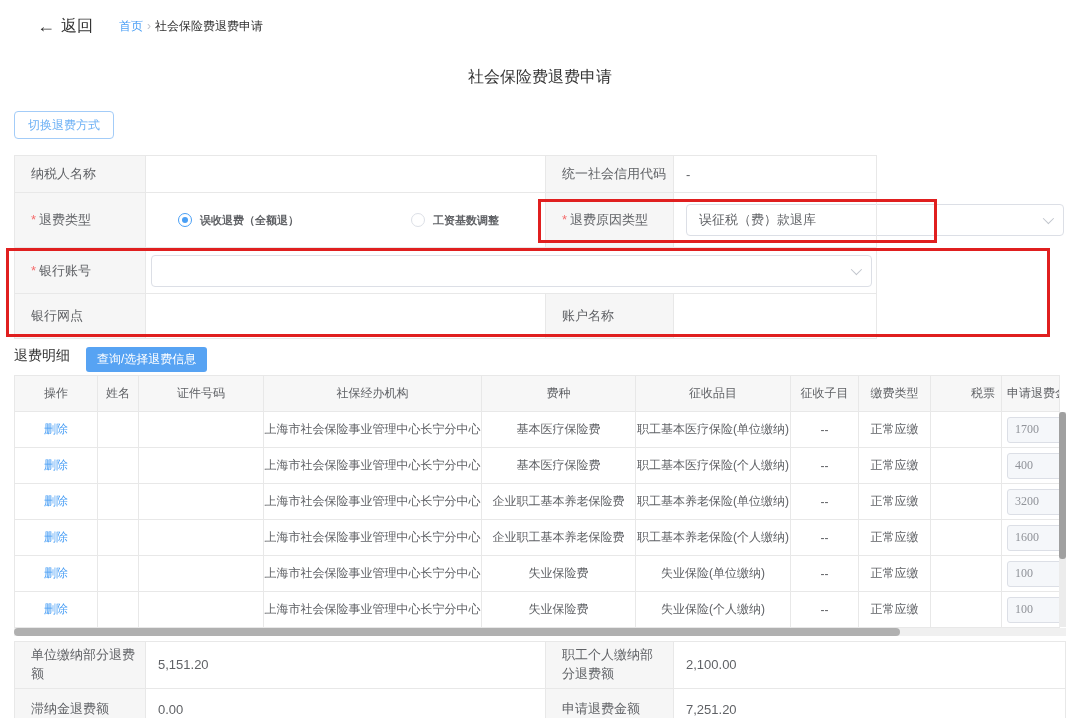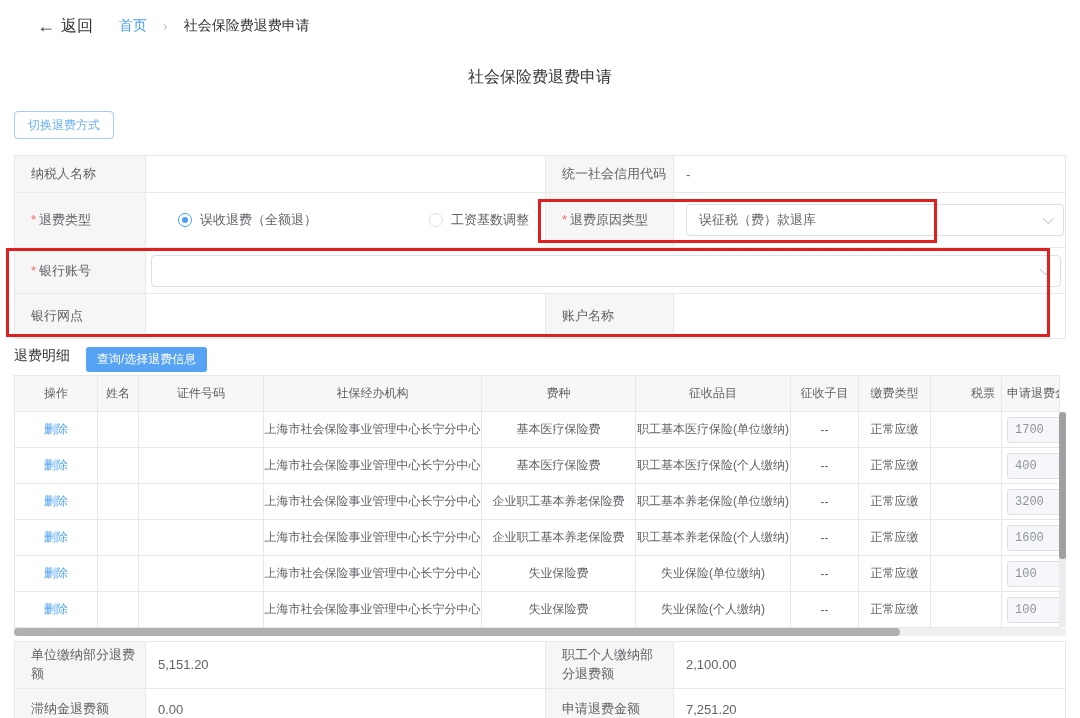--- a/index.html
+++ b/index.html
@@ -5,46 +5,46 @@
   * { margin:0; padding:0; box-sizing:border-box; }
   body { background:#fff; }
   .page {
     position:relative; width:1080px; height:718px; overflow:hidden;
     background:#fff; font-family:"Liberation Sans", sans-serif; color:#606266;
   }
   
   .topbar { padding:15px 0 0 37px; height:37px; display:flex; align-items:center; gap:26px; }
   .back { display:flex; align-items:center; gap:6px; color:#333; font-size:16px; cursor:pointer; }
   .back .arrow { font-size:18px; line-height:1; }
-  .crumbs { display:flex; align-items:center; gap:16px; font-size:14px; }
+  .crumbs { display:flex; align-items:center; gap:4px; font-size:12px; }
   .crumb-home { color:#4a9ff5; cursor:pointer; }
   .crumb-sep { color:#c0c4cc; }
   .crumb-cur { color:#333; }
   
   .page-title { margin-top:30px; text-align:center; font-size:16px; color:#333; font-weight:500; height:22px; }
   
   .switch-btn {
     margin:22px 0 0 14px; height:28px; padding:0 13px; background:#fff;
     border:1px solid #a3ccf8; border-radius:4px; color:#6db1f5; font-size:12px;
     font-family:inherit; cursor:pointer; display:inline-flex; align-items:center;
   }
   
   .form-table {
-    width:1052px; margin:16px 16px 0 14px; border-collapse:collapse; table-layout:fixed;
+    width:863px; margin:16px 16px 0 14px; border-collapse:collapse; table-layout:fixed;
     font-size:13px;
   }
   .form-table td { border:1px solid #e8e8e8; vertical-align:middle; }
   .form-table .lbl { background:#f6f6f6; color:#606266; padding-left:16px; }
   .form-table .val { background:#fff; padding-left:12px; color:#606266; }
   .row-h37 { height:37px; } .row-h55 { height:55px; } .row-h46 { height:46px; } .row-h45 { height:45px;padding-left:12px; }
   .req::before { content:"*"; color:#f56c6c; margin-right:3px; }
   .dash-val { padding-left:70px; }
   
   .radio-group { display:flex; align-items:center; padding-left:20px; gap:112px; }
-  .radio-opt { display:flex; align-items:center; gap:8px; cursor:pointer; font-size:13px; color:#606266; }
+  .radio-opt { display:flex; align-items:center; gap:8px; cursor:pointer; font-size:11px; color:#606266;font-weight:bold; }
   .radio-circle { width:14px; height:14px; border-radius:50%; border:1px solid #dcdfe6; background:#fff; position:relative; flex:none; }
   .radio-opt.selected .radio-circle { border-color:#4a9ff5; }
   .radio-opt.selected .radio-circle::after {
     content:""; position:absolute; left:3px; top:3px; width:6px; height:6px; border-radius:50%; background:#4a9ff5;
   }
   
   .select-box {
     height:32px; border:1px solid #dcdfe6; border-radius:4px; background:#fff;
     display:flex; align-items:center; justify-content:space-between; padding:0 12px;
     color:#606266; font-size:13px; cursor:pointer;
@@ -68,21 +68,21 @@
   }
   .detail-table td {
     height:36px; border:1px solid #e8e8e8; text-align:center; color:#606266;
     overflow:hidden; white-space:nowrap; background:#fff;
   }
   .detail-table th:nth-child(9), .detail-table td:nth-child(9) { text-align:right; padding-right:6px; }
   .detail-table td:nth-child(10), .detail-table th:nth-child(10) { text-align:left; padding-left:5px; }
   .del-link { color:#4a9ff5; cursor:pointer; }
   .amt-input {
     width:56px; height:26px; background:#f5f7fa; border:1px solid #dcdfe6; border-radius:3px;
-    color:#909399; font-size:12px; padding:0 7px; font-family:Liberation Mono, monospace;
+    color:#909399; font-size:12px; padding:0 7px; font-family:Liberation Serif, serif;
   }
   
   .v-scroll { position:absolute; top:37px; bottom:1px; right:0; width:7px; background:#ececec; }
   .v-thumb { width:7px; height:147px; background:#a0a0a0; border-radius:3px; }
   .h-scroll { margin:0 14px; width:1052px; height:8px; background:#f0f0f0; }
   .h-thumb { width:886px; height:8px; background:#b0b0b0; border-radius:4px; }
   
   .summary-table {
     width:1052px; margin:5px 14px 0 14px; border-collapse:collapse; table-layout:fixed; font-size:13px;
   }

